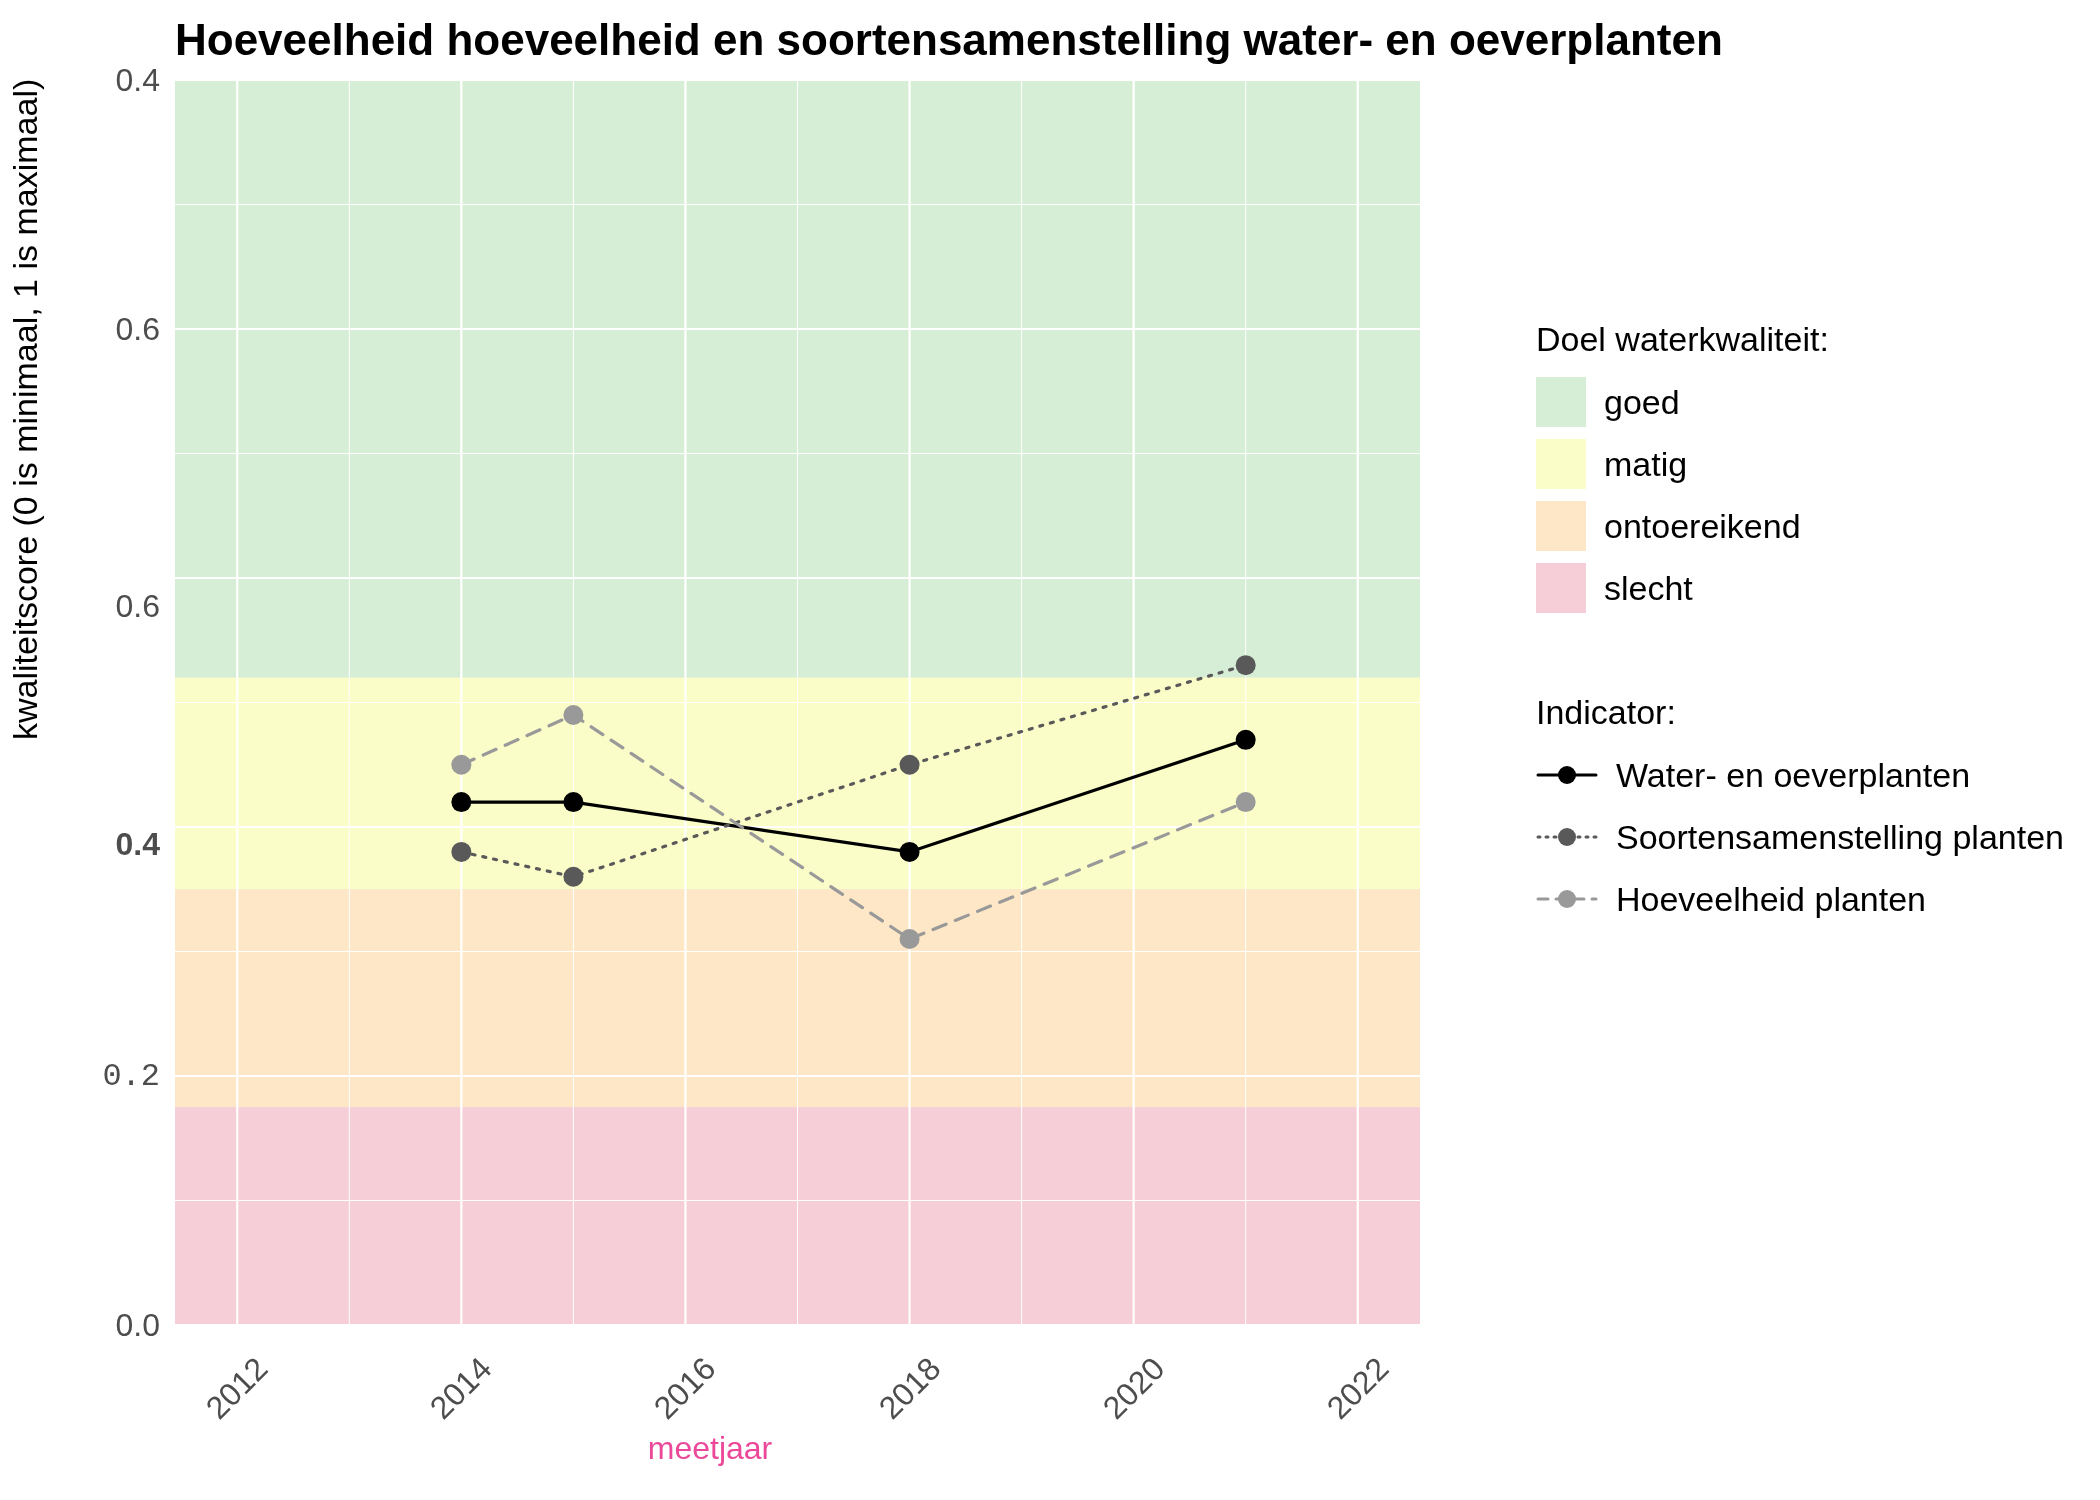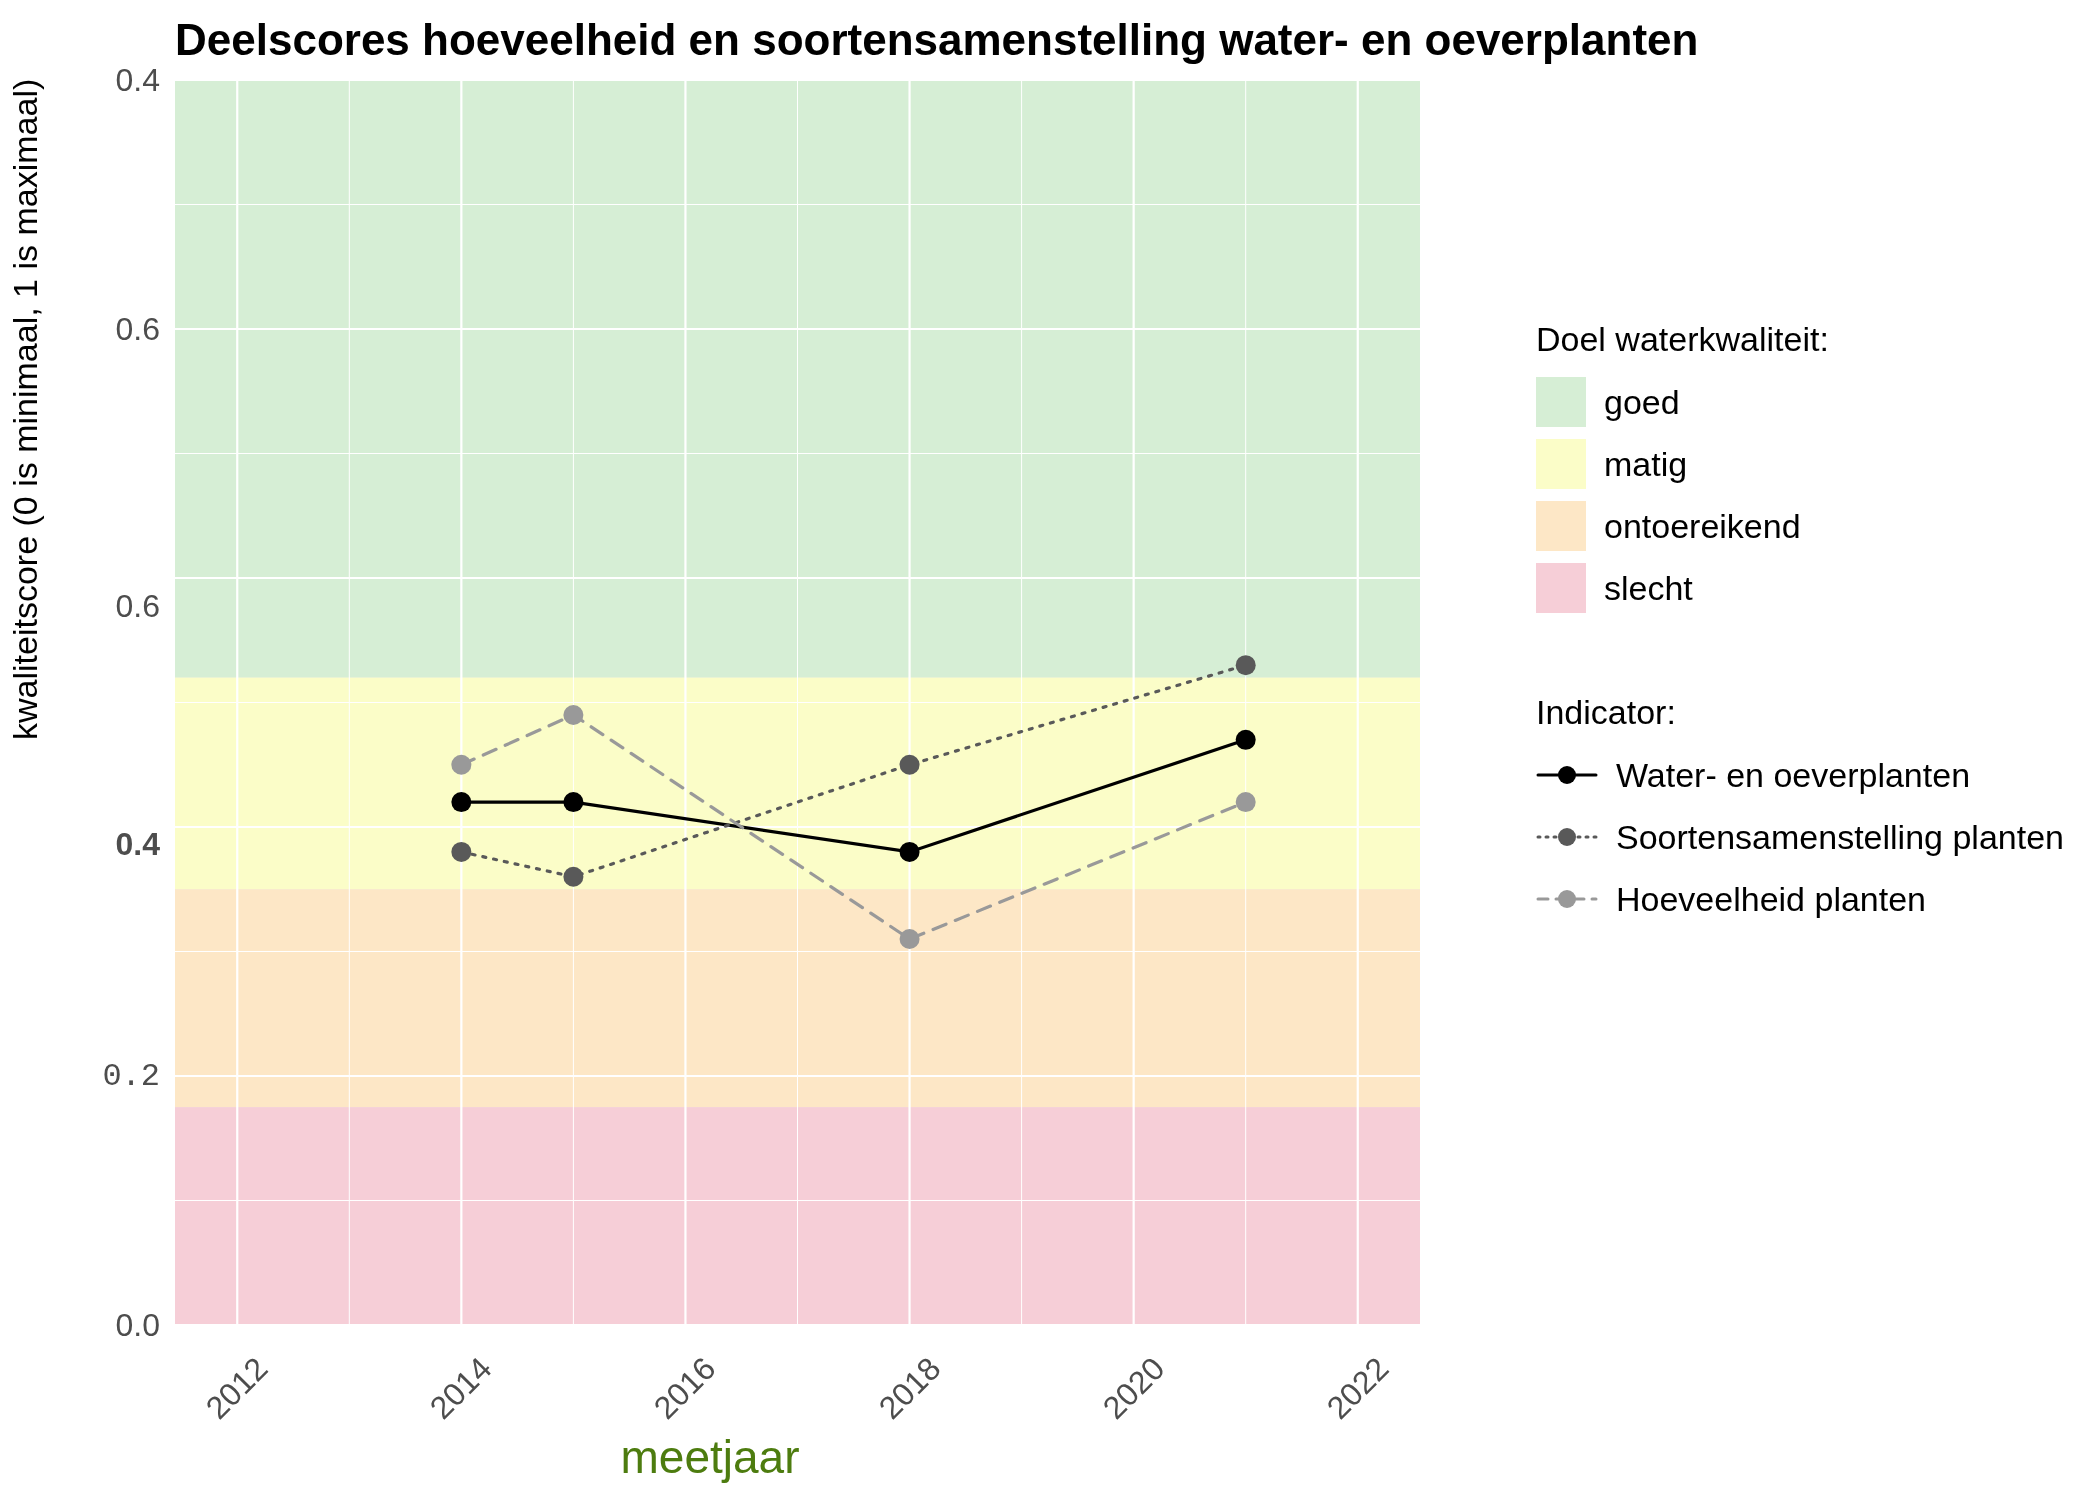--- a/index.html
+++ b/index.html
@@ -31,22 +31,22 @@
     transform-origin: left center;
     font-size: 34px;
     color: #000;
     white-space: nowrap;
   }
   .xlabel {
     position: absolute;
     left: 710px;
     top: 1430px;
     transform: translateX(-50%);
-    font-size: 46px;
-    color: #4d7c0f;
+    font-size: 32px;
+    color: #ec4899;
   }
   .plot {
     position: absolute;
     left: 175px;
     top: 80px;
     width: 1245px;
     height: 1245px;
   }
   .plot svg { display: block; }
   .yticks { position: absolute; left: 85px; top: 80px; width: 85px; height: 1245px; }
@@ -98,21 +98,21 @@
     background: #ffffff;
   }
   .legend-line svg { position: absolute; top: 0; left: 0; }
   .legend-group2 { margin-top: 80px; }
 </style>
 </head>
 <body>
 
 <div class="container">
 
-  <div class="title">Deelscores hoeveelheid en soortensamenstelling water- en oeverplanten</div>
+  <div class="title">Hoeveelheid hoeveelheid en soortensamenstelling water- en oeverplanten</div>
 
   <div class="ylabel">kwaliteitscore (0 is minimaal, 1 is maximaal)</div>
 
   <div class="yticks">
       <div class="ytick" style="top: 1245px;">0.0</div>
       <div class="ytick" style="top: 996px; font-family: Liberation Mono, monospace;">0.2</div>
       <div class="ytick" style="top: 764px; font-weight: bold;">0.4</div>
       <div class="ytick" style="top: 498px; margin-top: 28px;">0.6</div>
       <div class="ytick" style="top: 249px;">0.6</div>
       <div class="ytick" style="top: 0px;">0.4</div>

